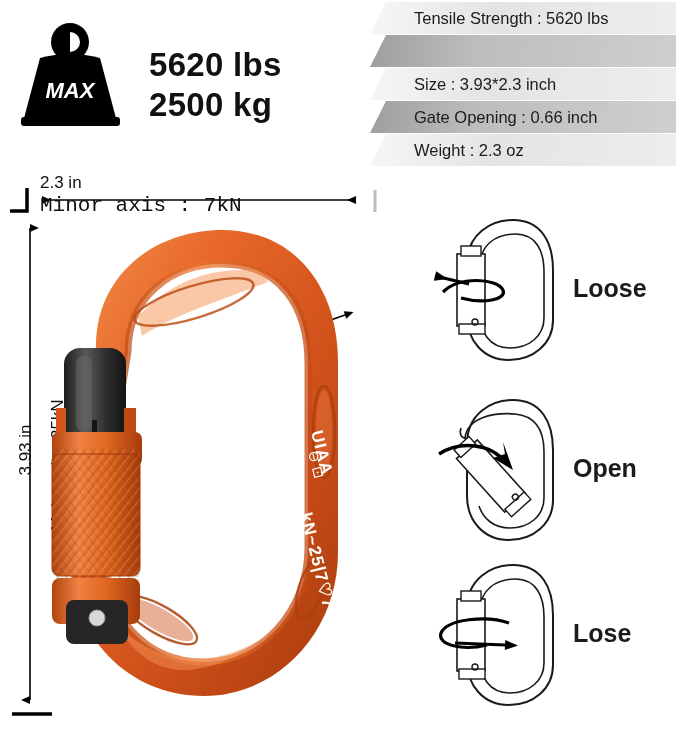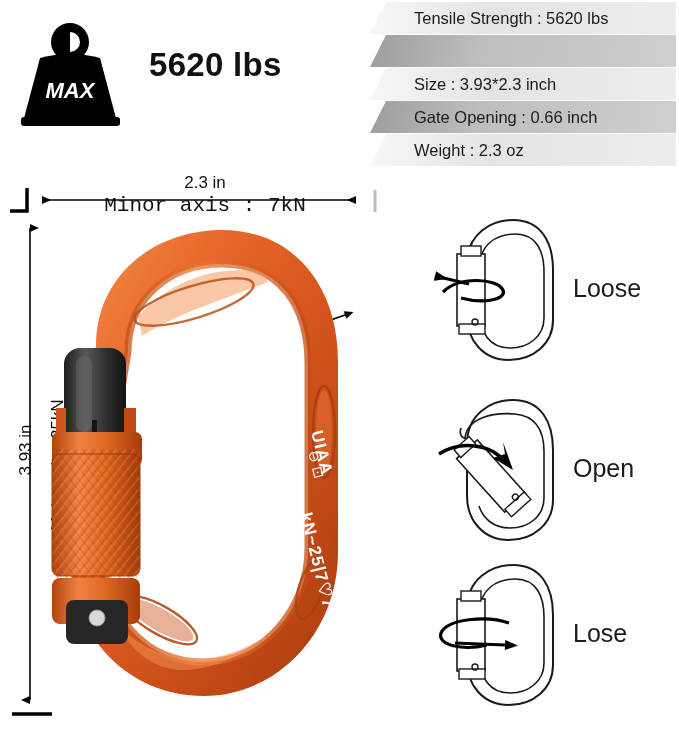--- a/index.html
+++ b/index.html
@@ -35,21 +35,21 @@
   .spec-row.dark .spec-shape{
     background:linear-gradient(100deg,#9d9d9d 0%,#bdbdbd 35%,#cfcfcf 100%);
   }
   .spec-label{
     position:absolute;left:44px;top:0;height:16px;line-height:32px;
     font-size:16.5px;color:#1b1b1b;white-space:nowrap;
   }
 
   
   #dims svg{display:block;}
-  #dim-top-label{left:40px;top:172px;width:330px;text-align:center;}
+  #dim-top-label{left:40px;top:172px;width:330px;text-align:left;}
   #dim-top-label .l1{font-size:17px;line-height:22px;}
   #dim-top-label .l2{font-size:21px;line-height:23px;font-family:Liberation Mono, monospace;}
 
   #dim-left-label{
     left:-104px;top:440px;width:260px;text-align:center;
     transform:rotate(-90deg);transform-origin:center center;
   }
   #dim-left-label .l1{font-size:17px;}
   #dim-v-major{
     left:-72px;top:455px;width:260px;text-align:center;
@@ -66,21 +66,21 @@
 
   
   #carabiner{left:8px;top:196px;width:380px;height:520px;}
   #carabiner svg{display:block;}
 
   
   .step{position:absolute;width:250px;height:170px;}
   .step svg{position:absolute;left:0;top:0;}
   .step-label{
     position:absolute;left:148px;top:62px;
-    font-size:25px;color:#1b1b1b;white-space:nowrap;
+    font-size:25px;color:#1b1b1b;white-space:nowrap;font-weight:bold;
   }
   #step-0{left:425px;top:212px;}
   #step-1{left:425px;top:392px;}
   #step-2{left:425px;top:557px;}
 </style>
 </head>
 <body>
 
 <div class="abs" id="max-icon">
   <svg width="105" height="110" viewBox="0 0 105 110">
@@ -88,20 +88,21 @@
     <circle cx="52" cy="24" r="10" fill="#fff"></circle>
     <path d="M52 12 L52 44 L40 44 L40 12 Z" fill="#000"></path>
     <path d="M22 40 Q52 32 82 40 L99 104 Q52 110 5 104 Z" fill="#000"></path>
     <rect x="3" y="99" width="99" height="9" rx="3" fill="#000"></rect>
     <text x="52" y="80" text-anchor="middle" fill="#fff" font-family="Liberation Sans, sans-serif" font-size="22" font-weight="bold" font-style="italic">MAX</text>
   </svg>
 </div>
 
 <div class="abs" id="max-text">
   <div>5620 lbs</div>
+  <div>2500 kg</div>
 </div>
 
 <div class="abs" id="spec-list">
 
   <div class="spec-row light">
     <div class="spec-shape"></div>
     <div class="spec-label">Tensile Strength : 5620 lbs</div>
   </div>
 
   <div class="spec-row dark">

